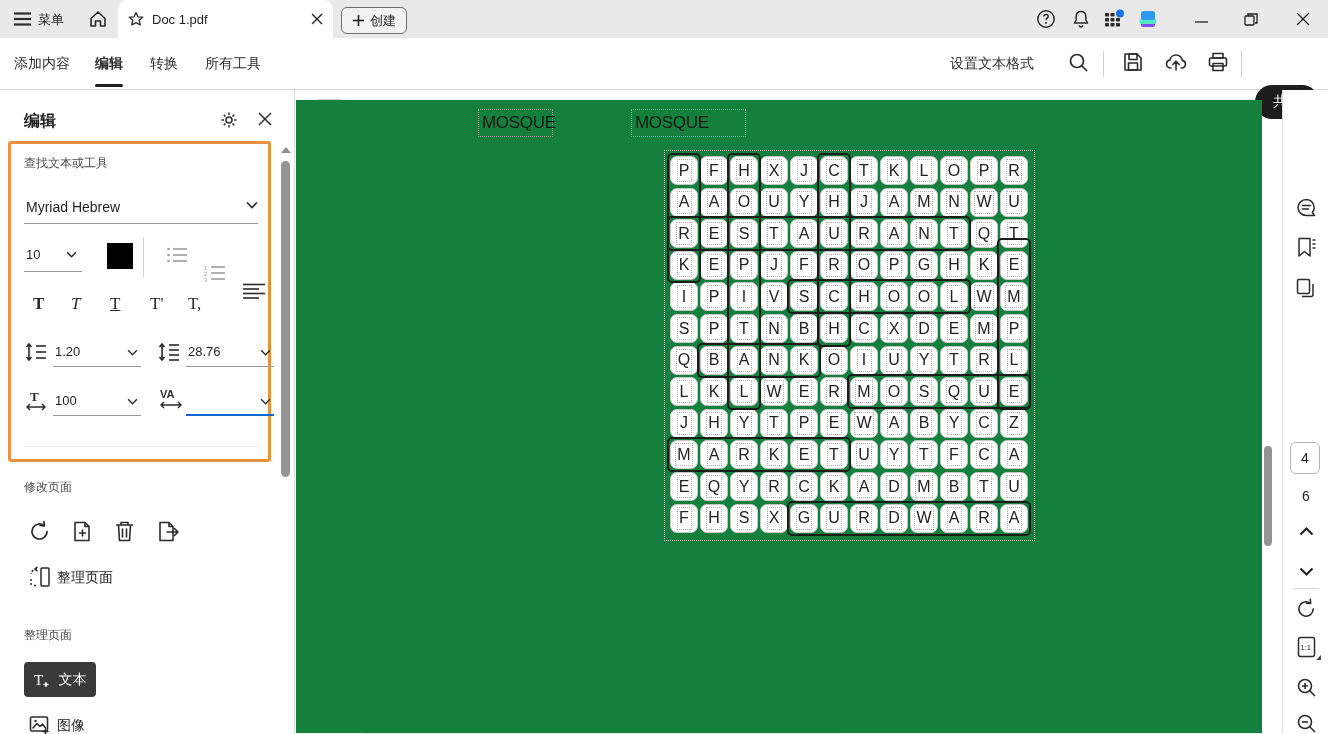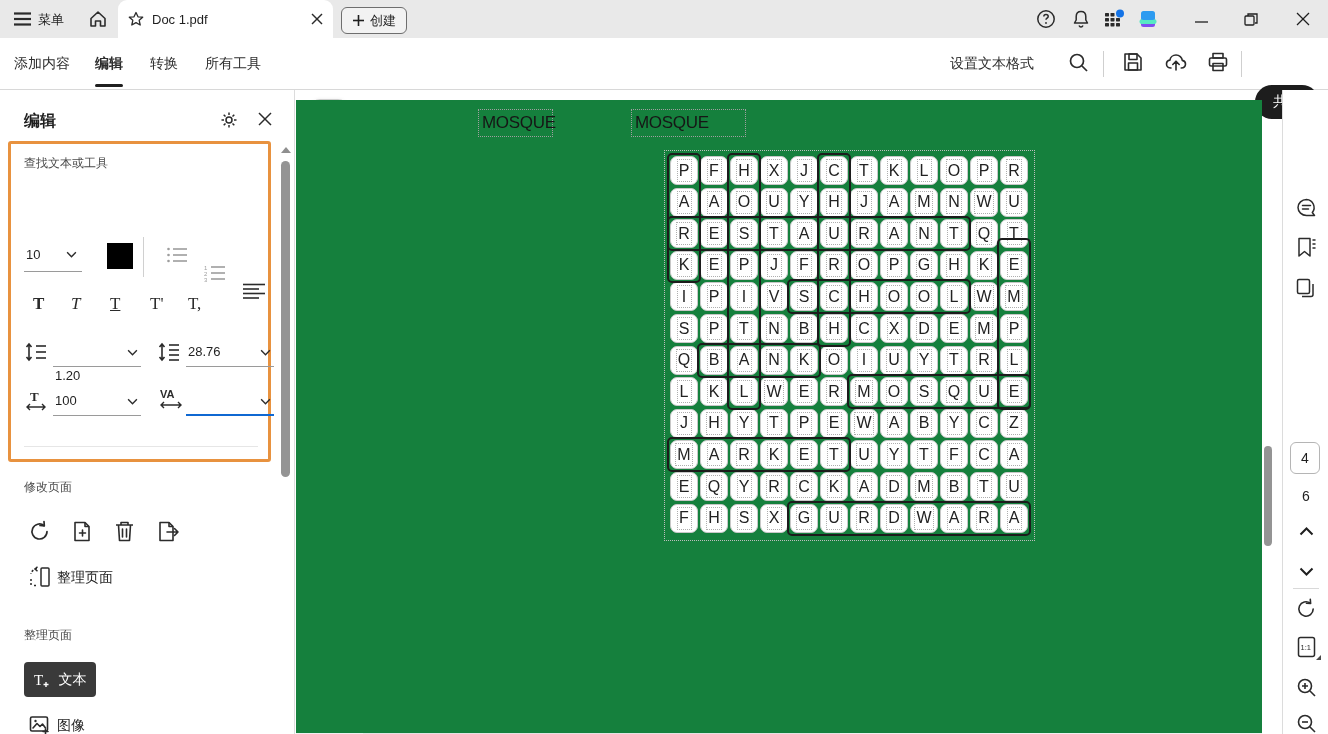--- a/index.html
+++ b/index.html
@@ -226,20 +226,28 @@
     <svg width="14" height="14" viewBox="0 0 14 14" stroke="#2b2b2b" stroke-width="1.5">
         <line x1="1" y1="1" x2="13" y2="13"></line>
         <line x1="13" y1="1" x2="1" y2="13"></line>
       </svg>
   </span>
 
   <div id="format-box">
     <span class="abs sec-label" style="left:13px;top:11px;">查找文本或工具</span>
 
     
+    <div class="abs field-underline" style="left:13px;top:45px;width:234px;height:35px;">
+      <span class="abs val-text" style="left:2px;top:10px;font-size:14px;">Myriad Hebrew</span>
+      <span class="abs" style="left:222px;top:12px;">
+        <svg width="12" height="8" viewBox="0 0 12 8" fill="none" stroke="#2b2b2b" stroke-width="1.6">
+            <path d="M1 1.5 L6 6.5 L11 1.5"></path>
+          </svg>
+      </span>
+    </div>
 
     
     <div class="abs field-underline" style="left:13px;top:95px;width:58px;height:33px;">
       <span class="abs val-text" style="left:2px;top:8px;">10</span>
       <span class="abs" style="left:42px;top:12px;">
         <svg width="11" height="7" viewBox="0 0 12 8" fill="none" stroke="#2b2b2b" stroke-width="1.6">
             <path d="M1 1.5 L6 6.5 L11 1.5"></path>
           </svg>
       </span>
     </div>
@@ -284,21 +292,21 @@
     
     <span class="abs" style="left:14px;top:198px;">
       <svg width="22" height="20" viewBox="0 0 22 20" stroke="#2b2b2b" stroke-width="1.6">
           <path d="M4 2 V18 M1.5 5 L4 2 L6.5 5 M1.5 15 L4 18 L6.5 15" fill="none"></path>
           <line x1="11" y1="4" x2="21" y2="4"></line>
           <line x1="11" y1="10" x2="21" y2="10"></line>
           <line x1="11" y1="16" x2="21" y2="16"></line>
         </svg>
     </span>
     <div class="abs field-underline" style="left:42px;top:196px;width:88px;height:27px;">
-      <span class="abs val-text" style="left:2px;top:4px;margin-top:24px;">1.20</span>
+      <span class="abs val-text" style="left:2px;top:4px;">1.20</span>
       <span class="abs" style="left:74px;top:9px;">
         <svg width="11" height="7" viewBox="0 0 12 8" fill="none" stroke="#2b2b2b" stroke-width="1.6">
             <path d="M1 1.5 L6 6.5 L11 1.5"></path>
           </svg>
       </span>
     </div>
     <span class="abs" style="left:147px;top:198px;">
       <svg width="22" height="20" viewBox="0 0 22 20" stroke="#2b2b2b" stroke-width="1.6">
           <path d="M4 2 V18 M1.5 5 L4 2 L6.5 5 M1.5 15 L4 18 L6.5 15" fill="none"></path>
           <line x1="11" y1="3" x2="21" y2="3"></line>

